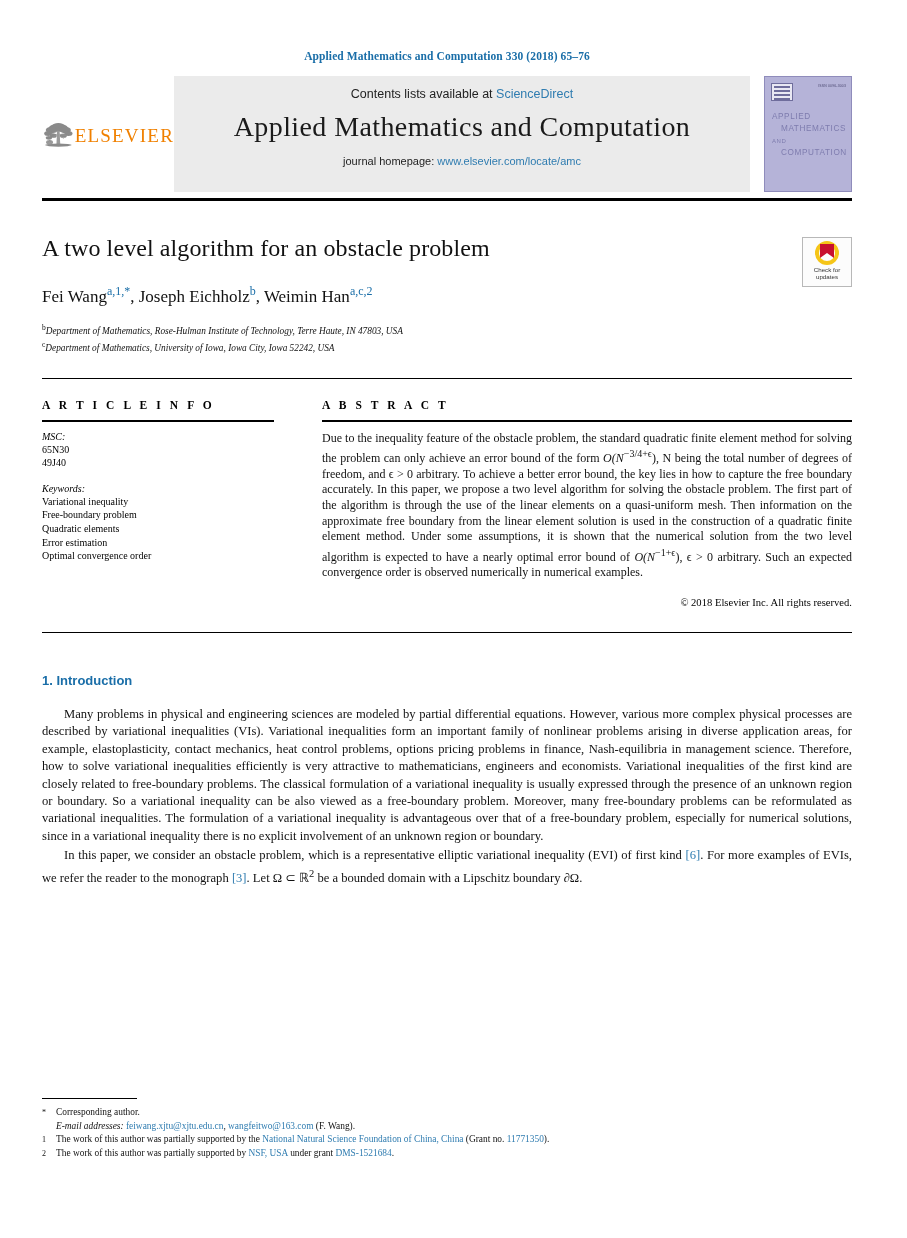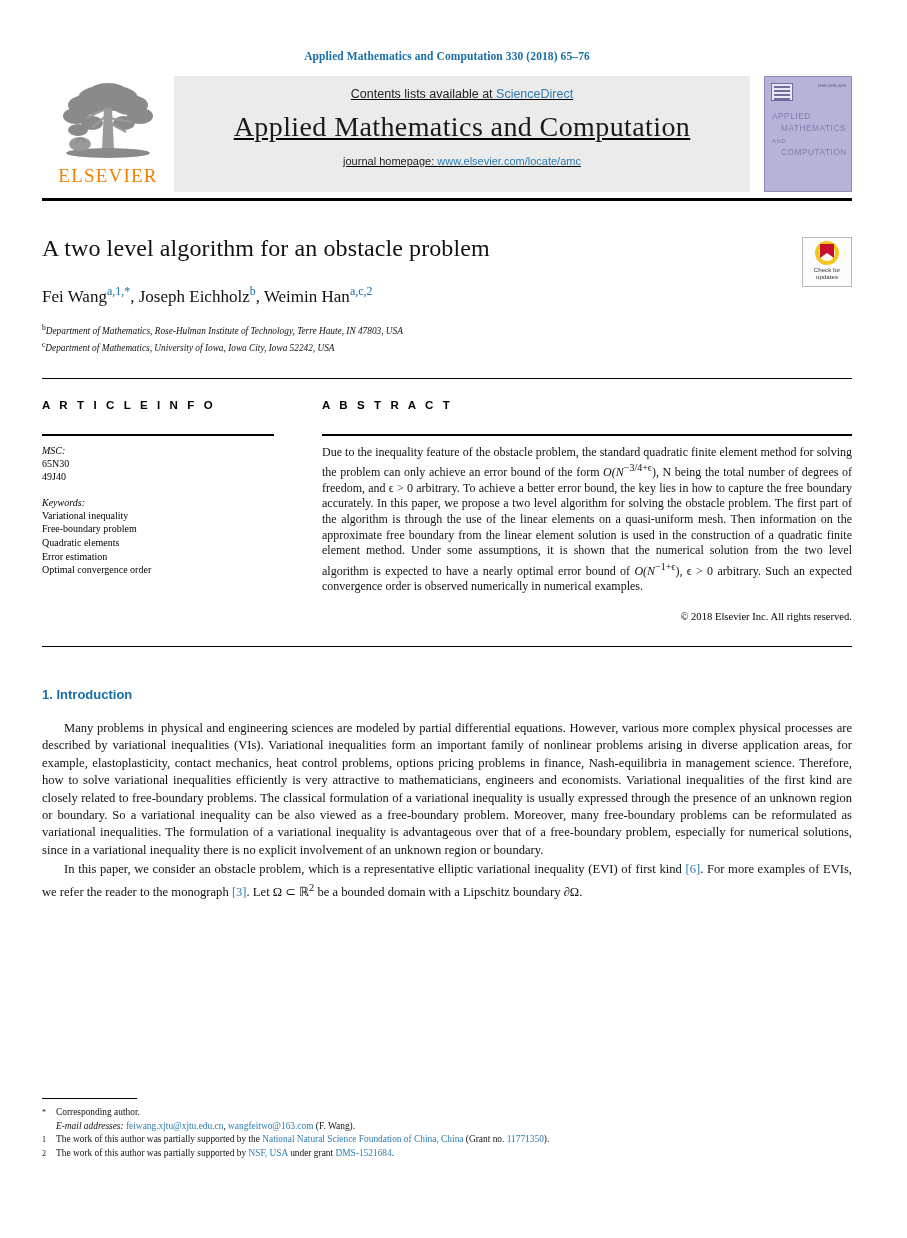--- a/index.html
+++ b/index.html
@@ -30,21 +30,21 @@
   .masthead {
     margin-top: 14px;
     display: flex;
     align-items: stretch;
     height: 116px;
   }
   .elsevier-logo {
     width: 132px;
     flex: 0 0 132px;
     display: flex;
-    flex-direction: column;
+    flex-direction: row;
     align-items: center;
     justify-content: flex-start;
     padding-top: 2px;
   }
   .tree-svg { display: block; }
   .elsevier-word {
     font-family: "Liberation Serif", serif;
     font-size: 19px;
     letter-spacing: 1.2px;
     color: #f08000;
@@ -52,21 +52,20 @@
     font-weight: 400;
   }
   .masthead-center {
     flex: 1 1 auto;
     background: #ebebeb;
     display: flex;
     flex-direction: column;
     align-items: center;
     justify-content: center;
     padding: 6px 0 20px;
-    text-decoration: underline;
   }
   .contents-line {
     font-family: "Liberation Sans", sans-serif;
     font-size: 12.5px;
     color: #222;
     margin-bottom: 10px;
   }
   .journal-name {
     font-family: "Liberation Serif", serif;
     font-size: 28px;
@@ -173,26 +172,26 @@
 
   
   .info-abstract {
     display: flex;
     margin-top: 20px;
   }
   .col-info { width: 252px; flex: 0 0 252px; padding-right: 20px; }
   .col-abs  { flex: 1 1 auto; padding-left: 28px; }
 
   .sec-head {
-    font-family: Liberation Sans, sans-serif;
+    font-family: Liberation Serif, serif;
     font-weight: bold;
     font-size: 11.5px;
     letter-spacing: 3.1px;
     color: #000;
-    margin-bottom: 23px;
+    margin-bottom: 9px;
   }
   .sec-rule { border-top: 2px solid #000; margin-bottom: 9px; }
   .info-label {
     font-family: "Liberation Serif", serif;
     font-style: italic;
     font-size: 10px;
     margin-bottom: 1px;
   }
   .info-item {
     font-family: "Liberation Serif", serif;

